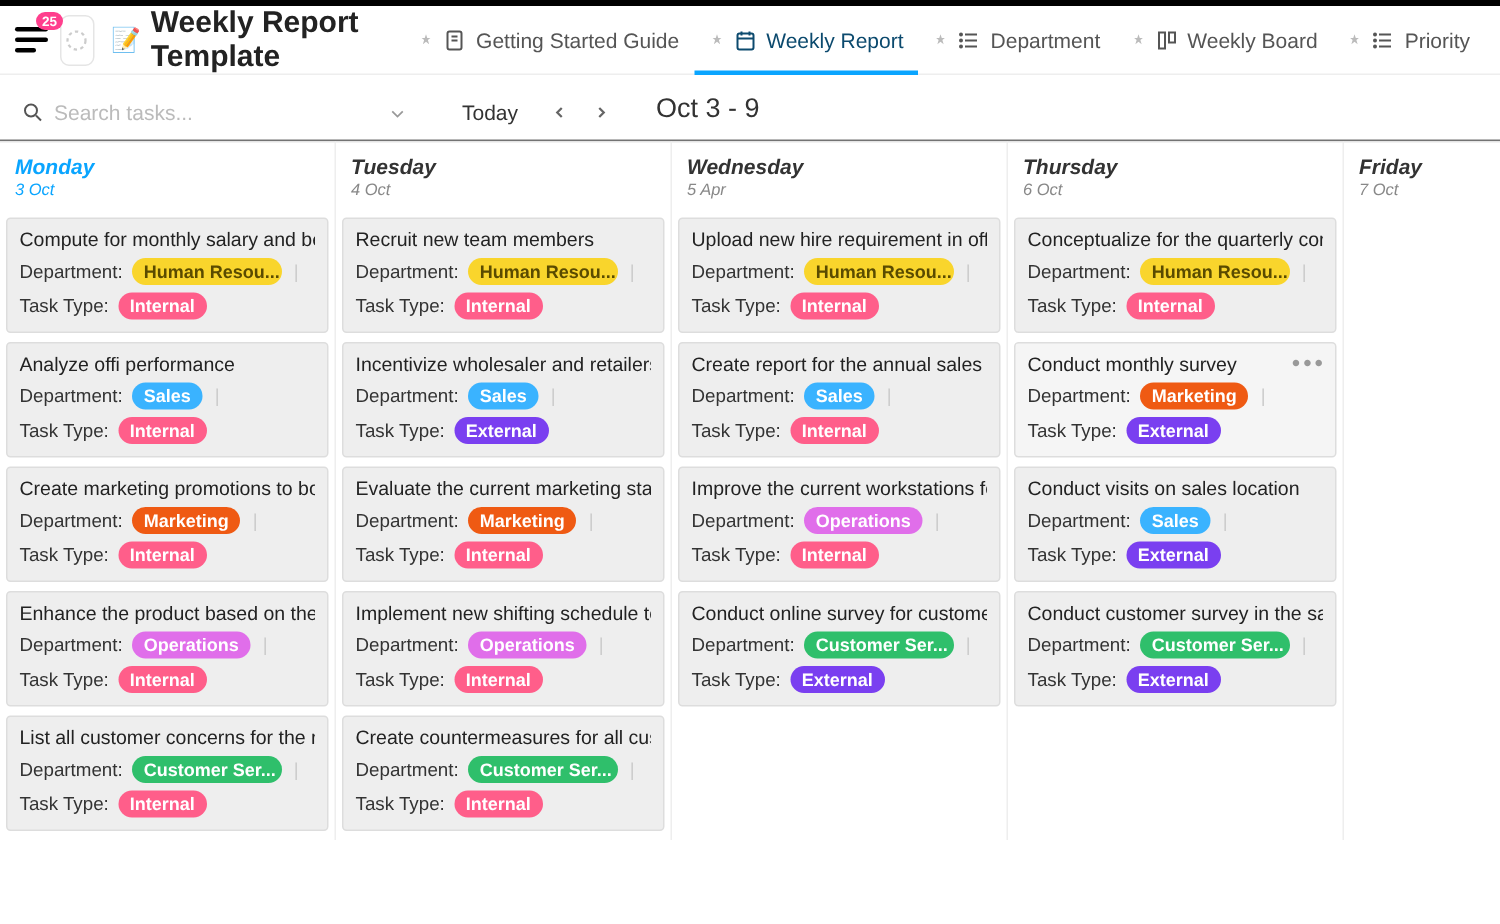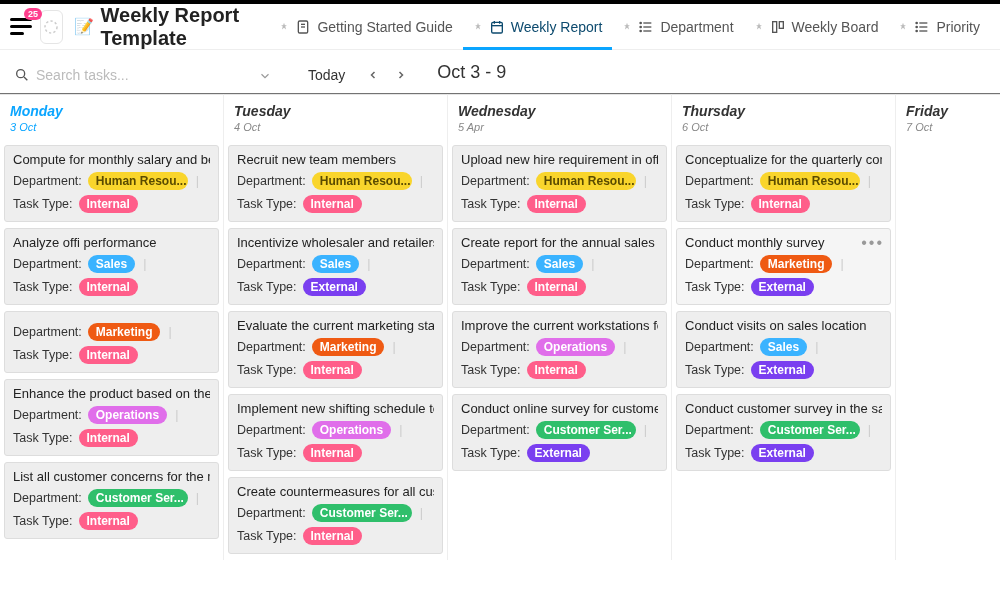--- a/index.html
+++ b/index.html
@@ -207,20 +207,21 @@
             <span class="label">Department:</span>
             <span class="chip" style="background:#3ab3ff;color:#fff">Sales</span>
             <span class="row-more">|</span>
           </div>
           <div class="card-row">
             <span class="label">Task Type:</span>
             <span class="chip" style="background:#ff5e8a">Internal</span>
           </div>
         </div>
         <div class="card">
+          <div class="card-title">Create marketing promotions to bo</div>
           <div class="card-row">
             <span class="label">Department:</span>
             <span class="chip" style="background:#ef5a13;color:#fff">Marketing</span>
             <span class="row-more">|</span>
           </div>
           <div class="card-row">
             <span class="label">Task Type:</span>
             <span class="chip" style="background:#ff5e8a">Internal</span>
           </div>
         </div>

